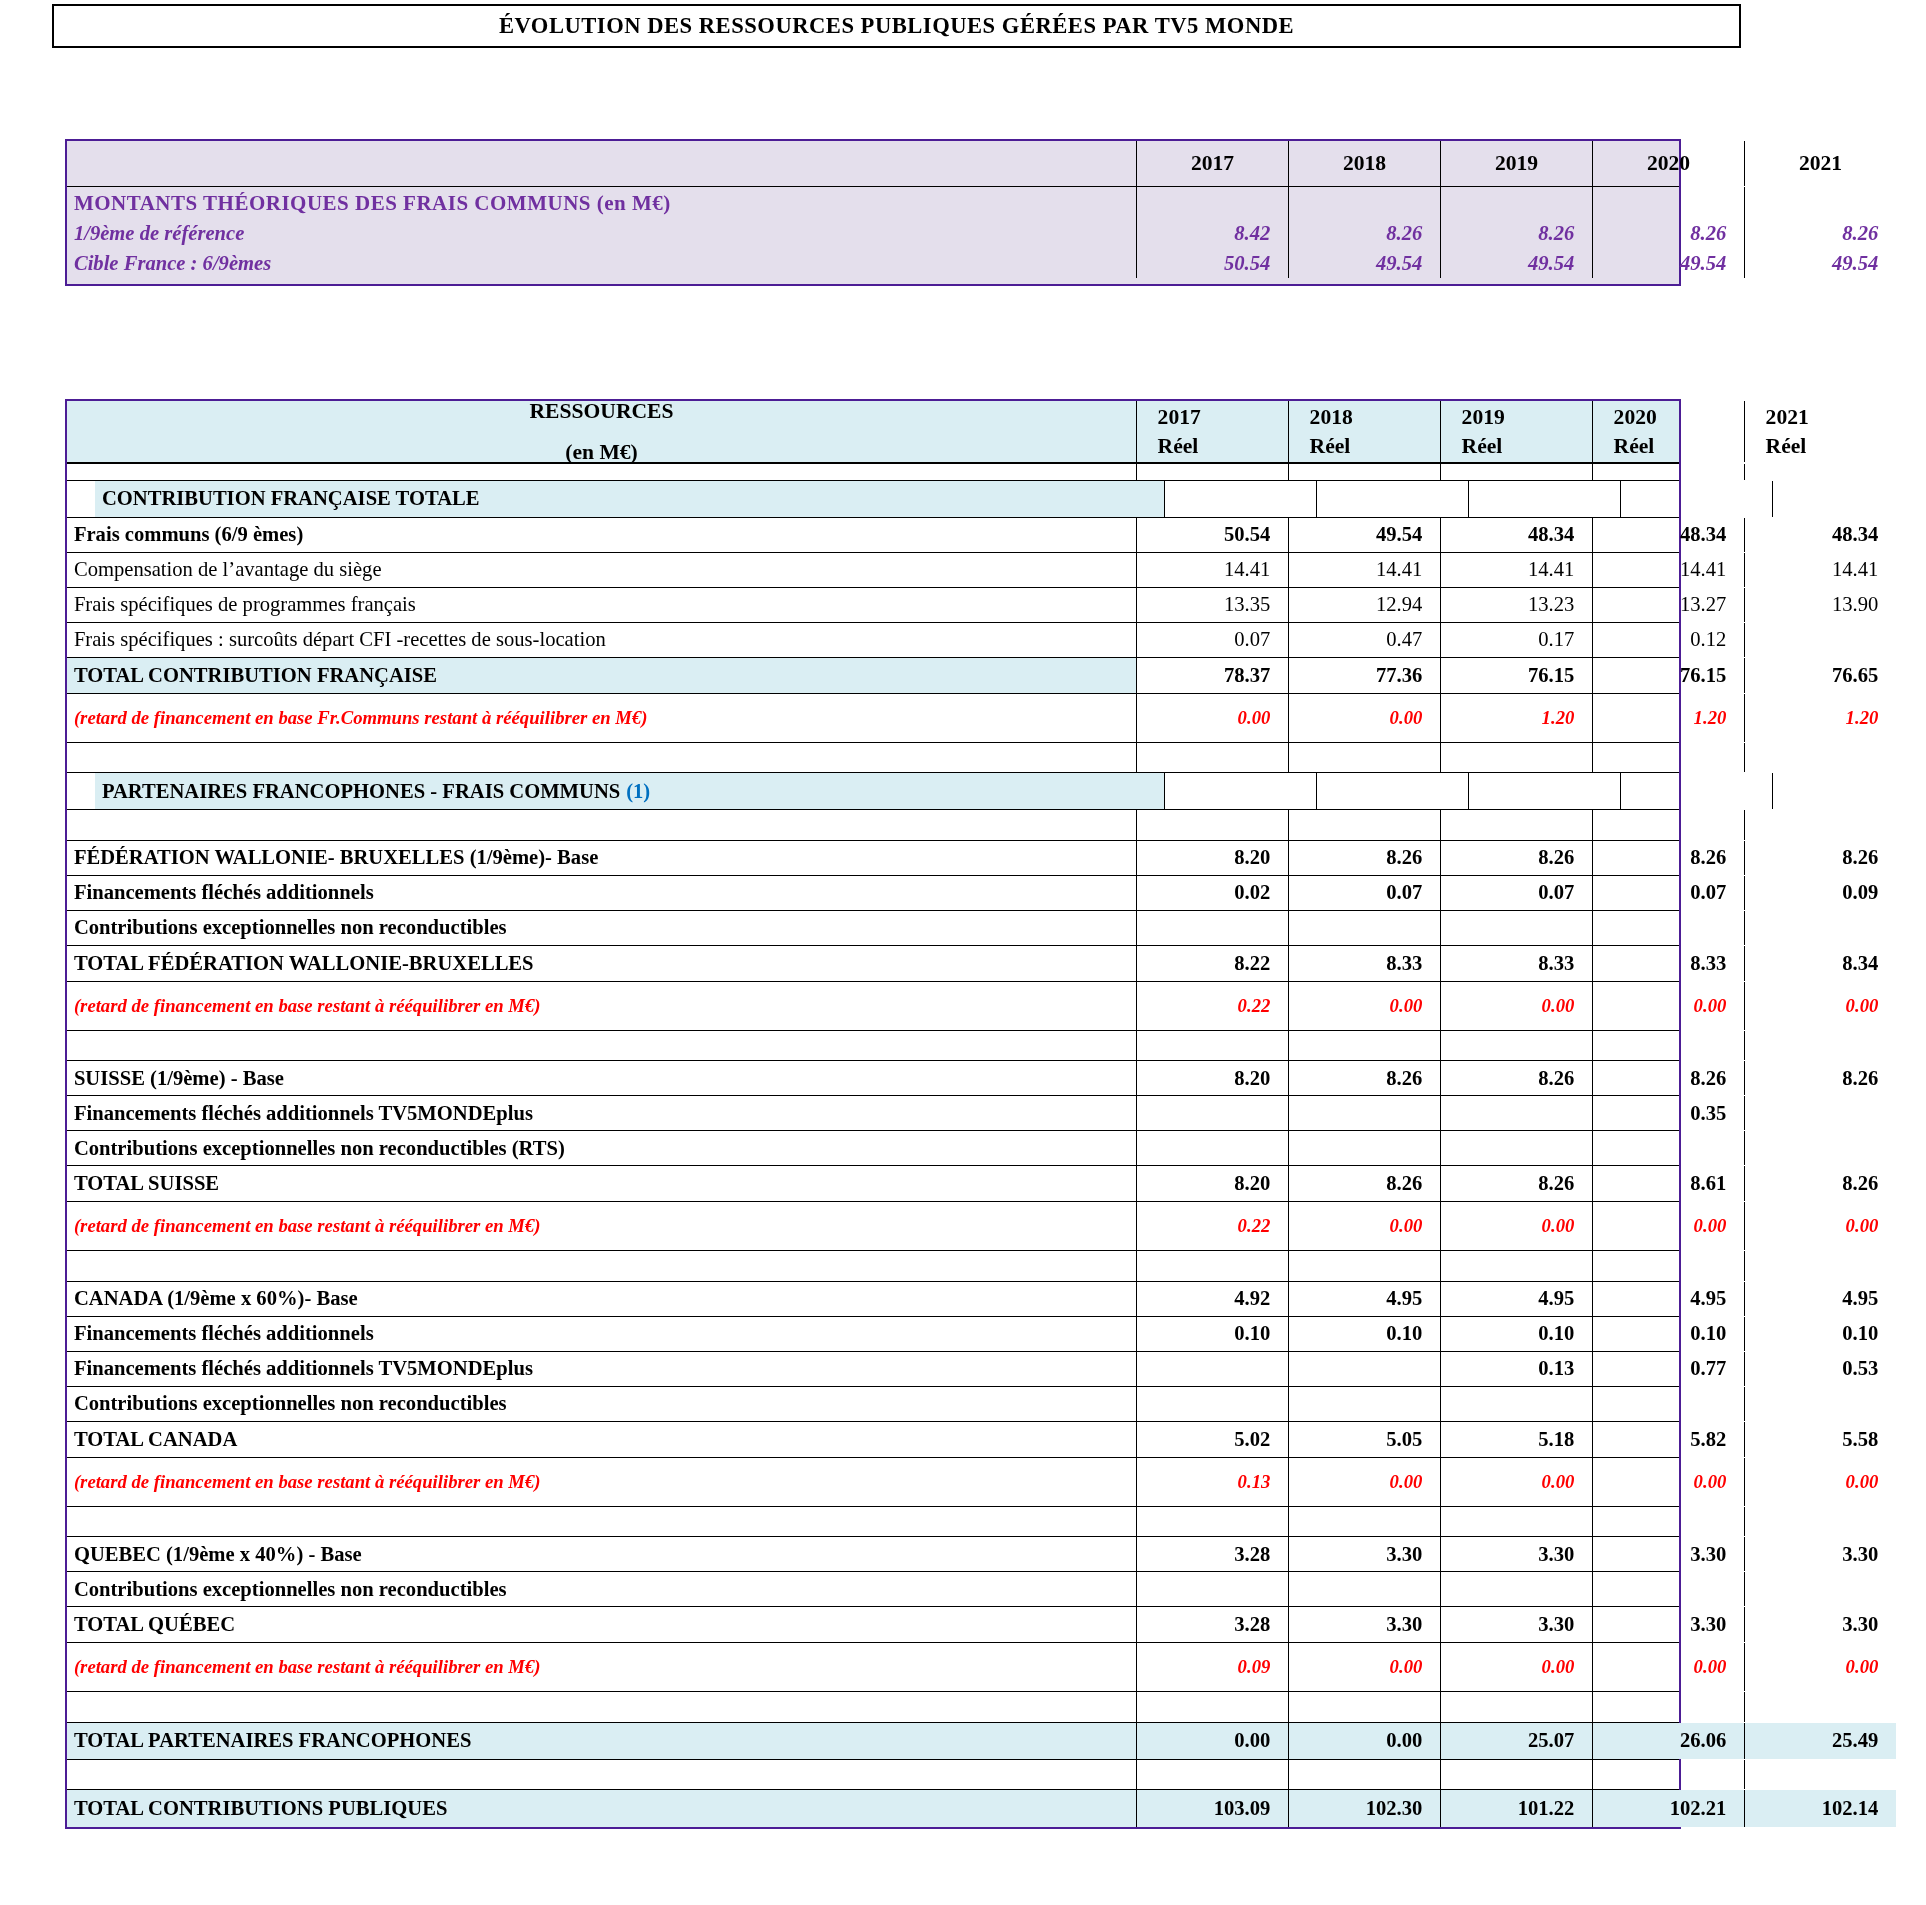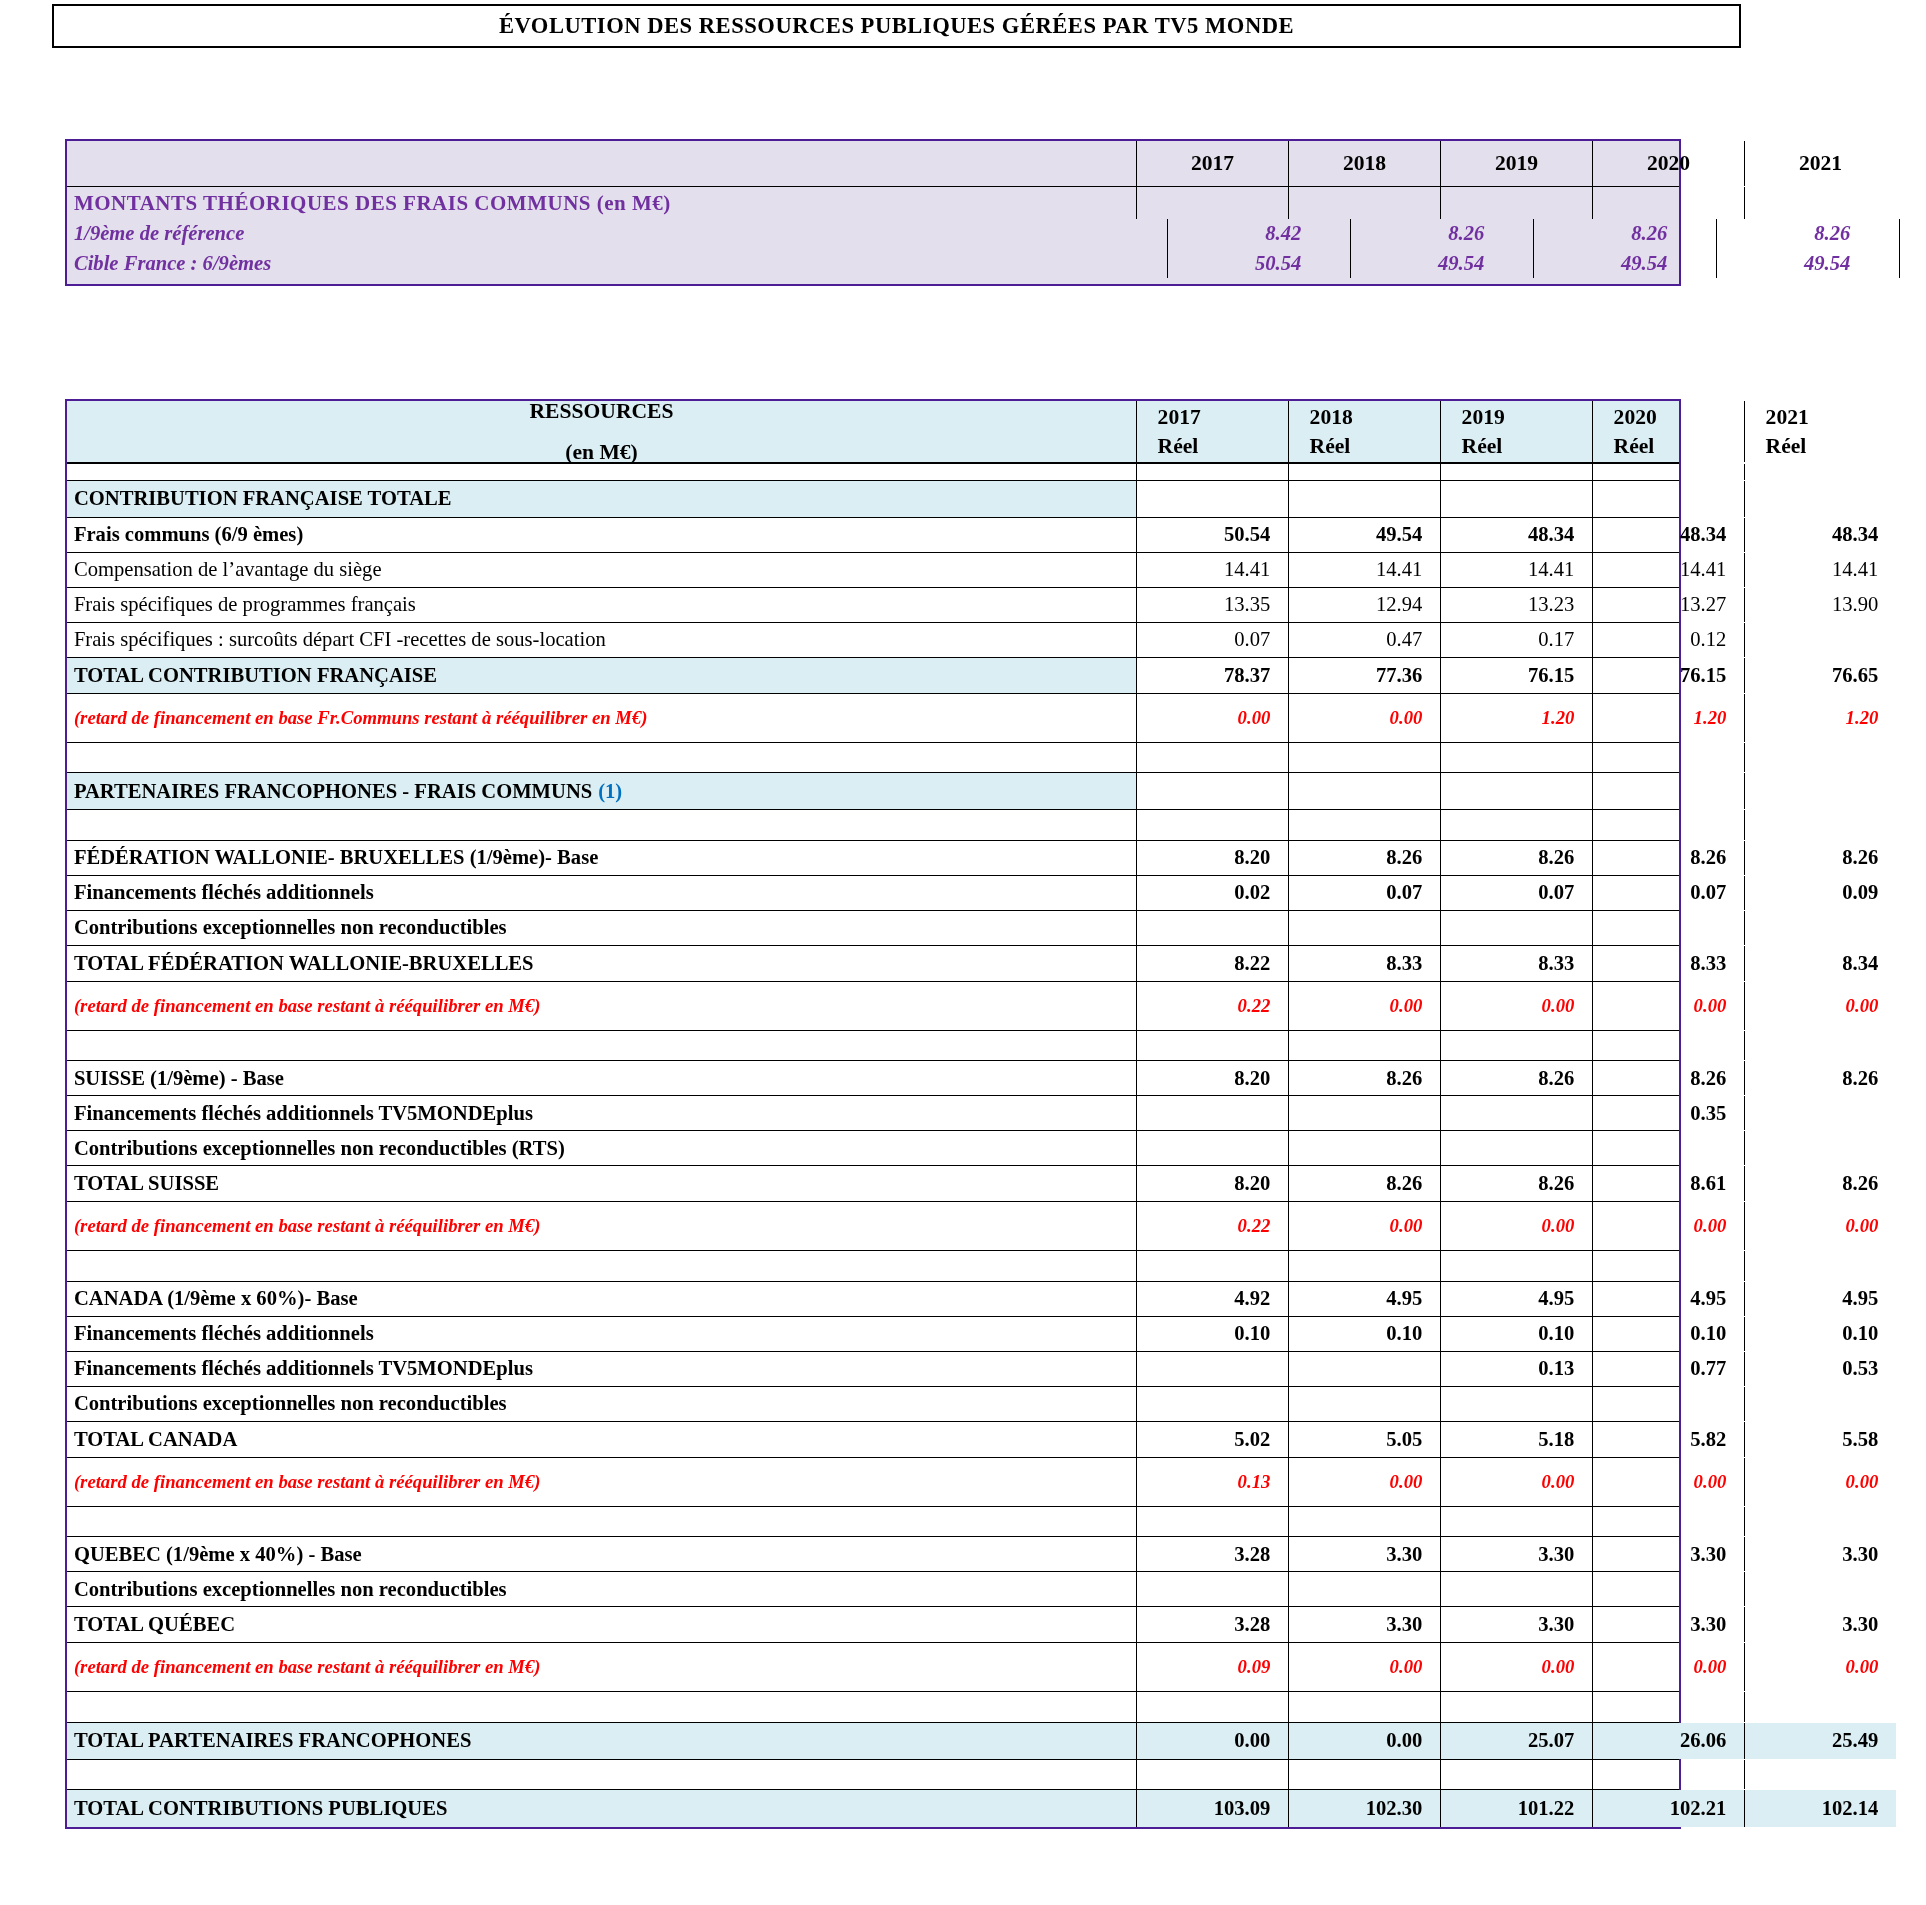--- a/index.html
+++ b/index.html
@@ -23,34 +23,34 @@
   .trow { display:grid; grid-template-columns:1069px 152px 152px 152px 152px 152px; }
   .cell { display:flex; align-items:center; min-width:0; overflow:hidden; }
   .label-cell { padding-left:6.9px; }
   .val-cell { border-left:1px solid #000; justify-content:flex-end; padding-right:17.7px; }
 
   
   .theo-head { height:46px; border-bottom:1.5px solid #000; }
   .theo-head .val-cell { justify-content:center; padding-right:0; font-weight:bold; font-size:21.6px; }
   .theo-section { height:32px; }
   .theo-section .label-cell { color:#7030A0; font-weight:bold; font-size:21px; letter-spacing:0.5px; }
-  .theo-row { height:29.5px; color:#7030A0; font-style:italic; font-weight:bold; font-size:20.6px;gap:31px; }
+  .theo-row { height:29.5px; color:#7030A0; font-style:italic; font-weight:bold; font-size:20.6px; }
 
   
   .res-head { height:63px; background:#DAEEF3; border-bottom:2px solid #000; font-weight:bold; font-size:21.6px; }
   .res-head .label-cell { flex-direction:column; justify-content:center; align-items:center; padding-left:0;gap:12px; }
   .res-head .val-cell { flex-direction:column; justify-content:center; align-items:flex-start; padding:0 0 0 20.6px; }
   .rh-line { line-height:1.3; }
 
   #res-body .trow { border-bottom:1px solid #000; font-size:20.6px; }
   #res-body .trow:last-child { border-bottom:none; }
 
   .spacer-sm { height:16.7px; }
   .spacer { height:30.5px; }
-  .section { height:37px; font-weight:bold; }
+  .section { height:37px; font-weight:bold;padding-left:28px; }
   .normal { height:35px; }
   .bold { height:35px; font-weight:bold; }
   .total { height:36px; font-weight:bold; }
   .section-total { height:36px; font-weight:bold; }
   .grand-total { height:38px; font-weight:bold; }
   .section .label-cell, .section-total .label-cell { background:#DAEEF3; }
   .grand-total .cell { background:#DAEEF3; }
   .retard { height:49px; color:#FF0000; font-style:italic; font-weight:bold; }
   .retard .cell { font-size:18.7px; }
   .lbl-note { color:#0070C0; margin-left:5.9px; }

